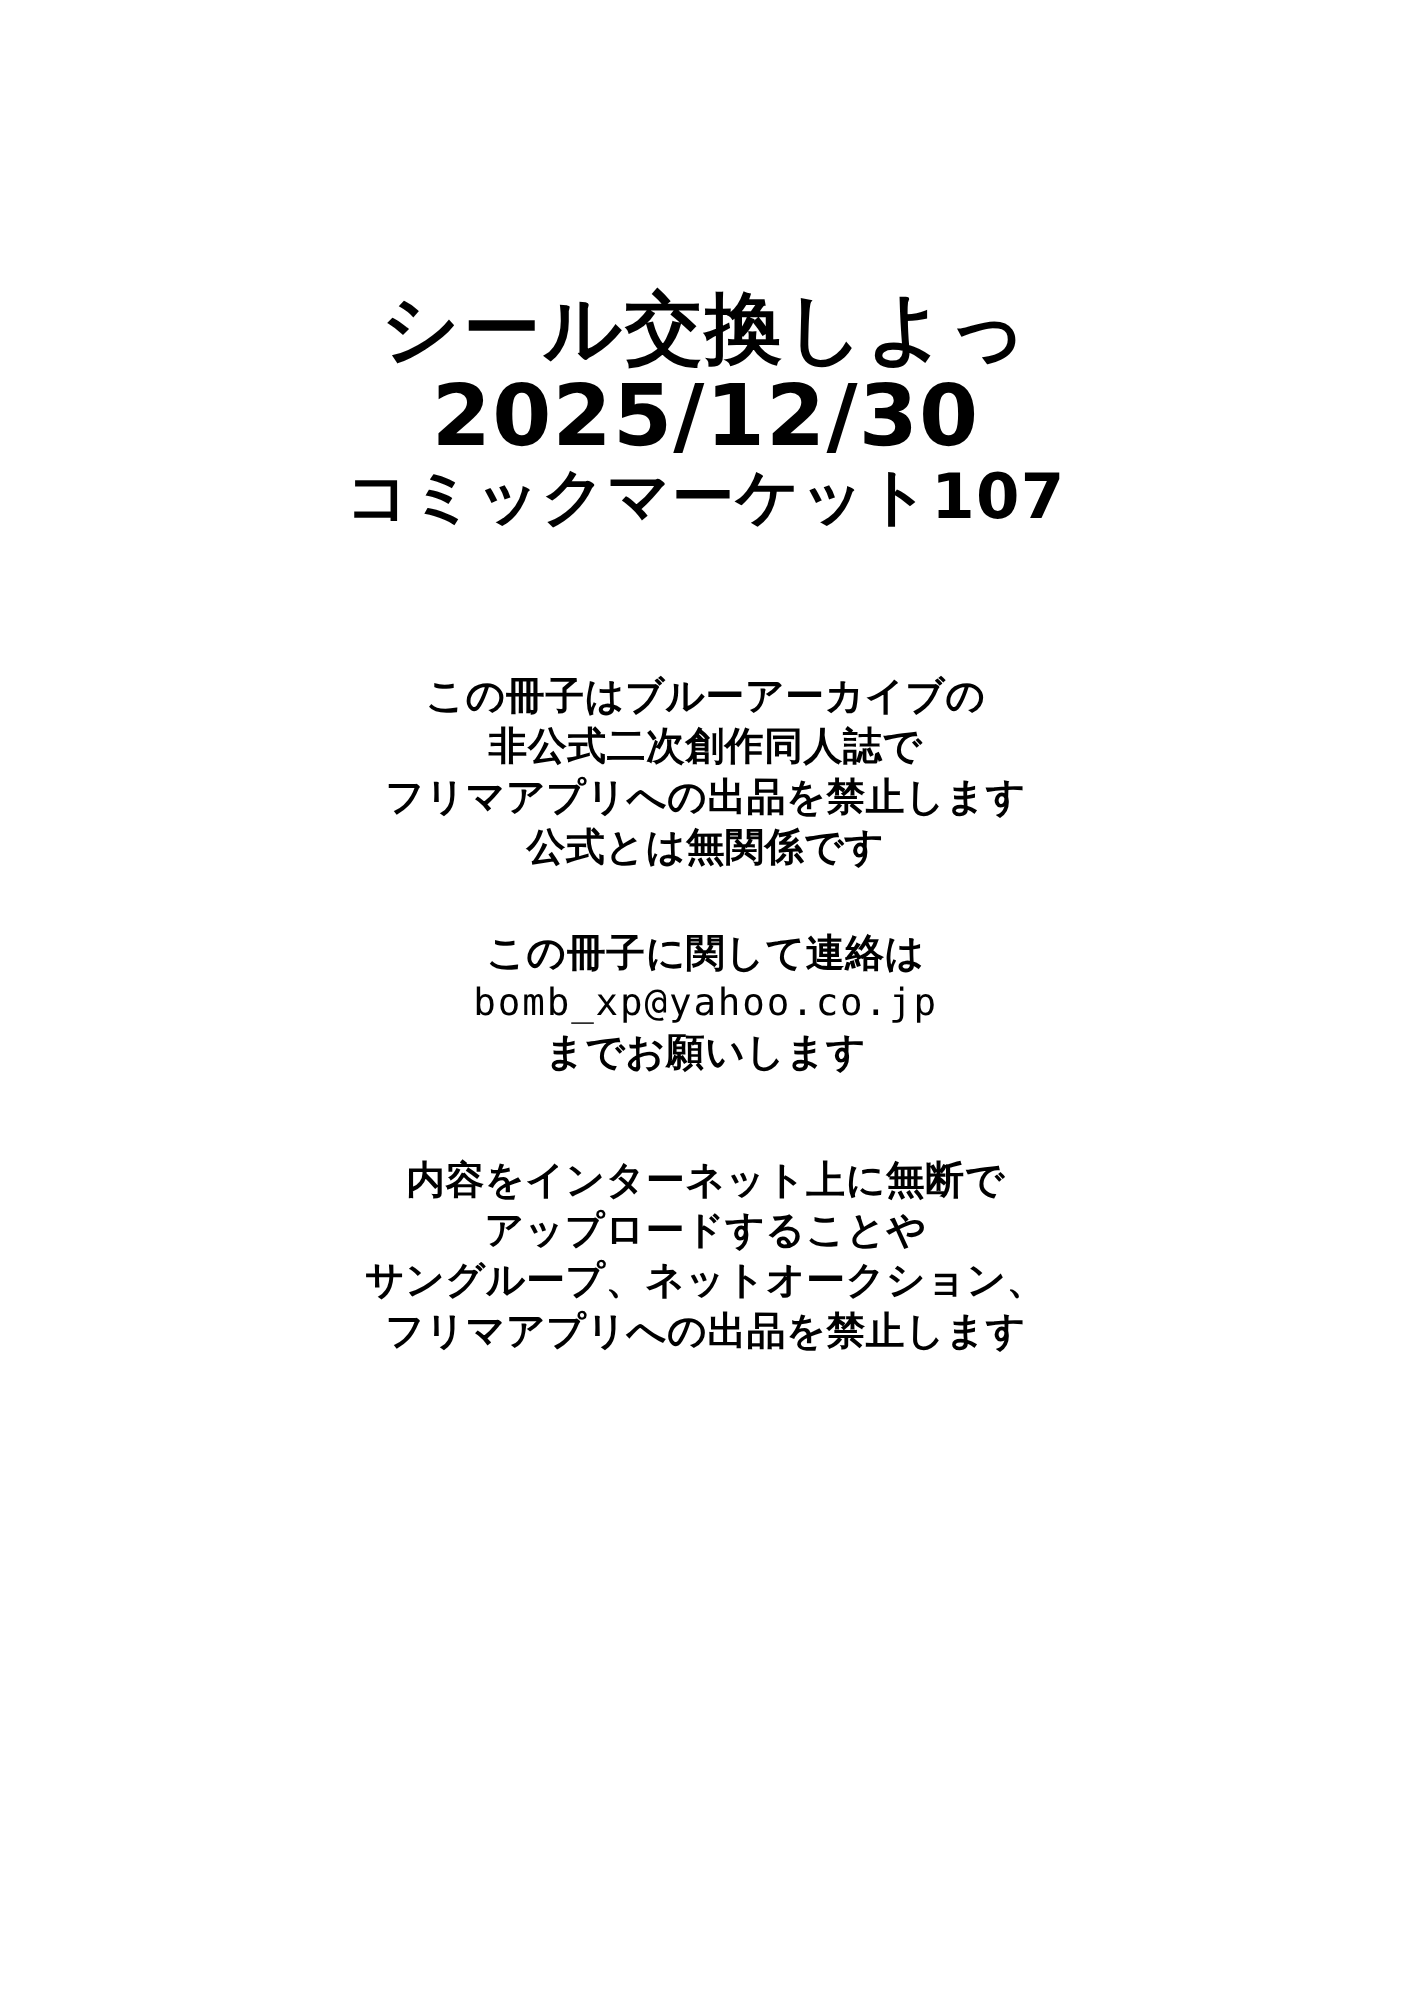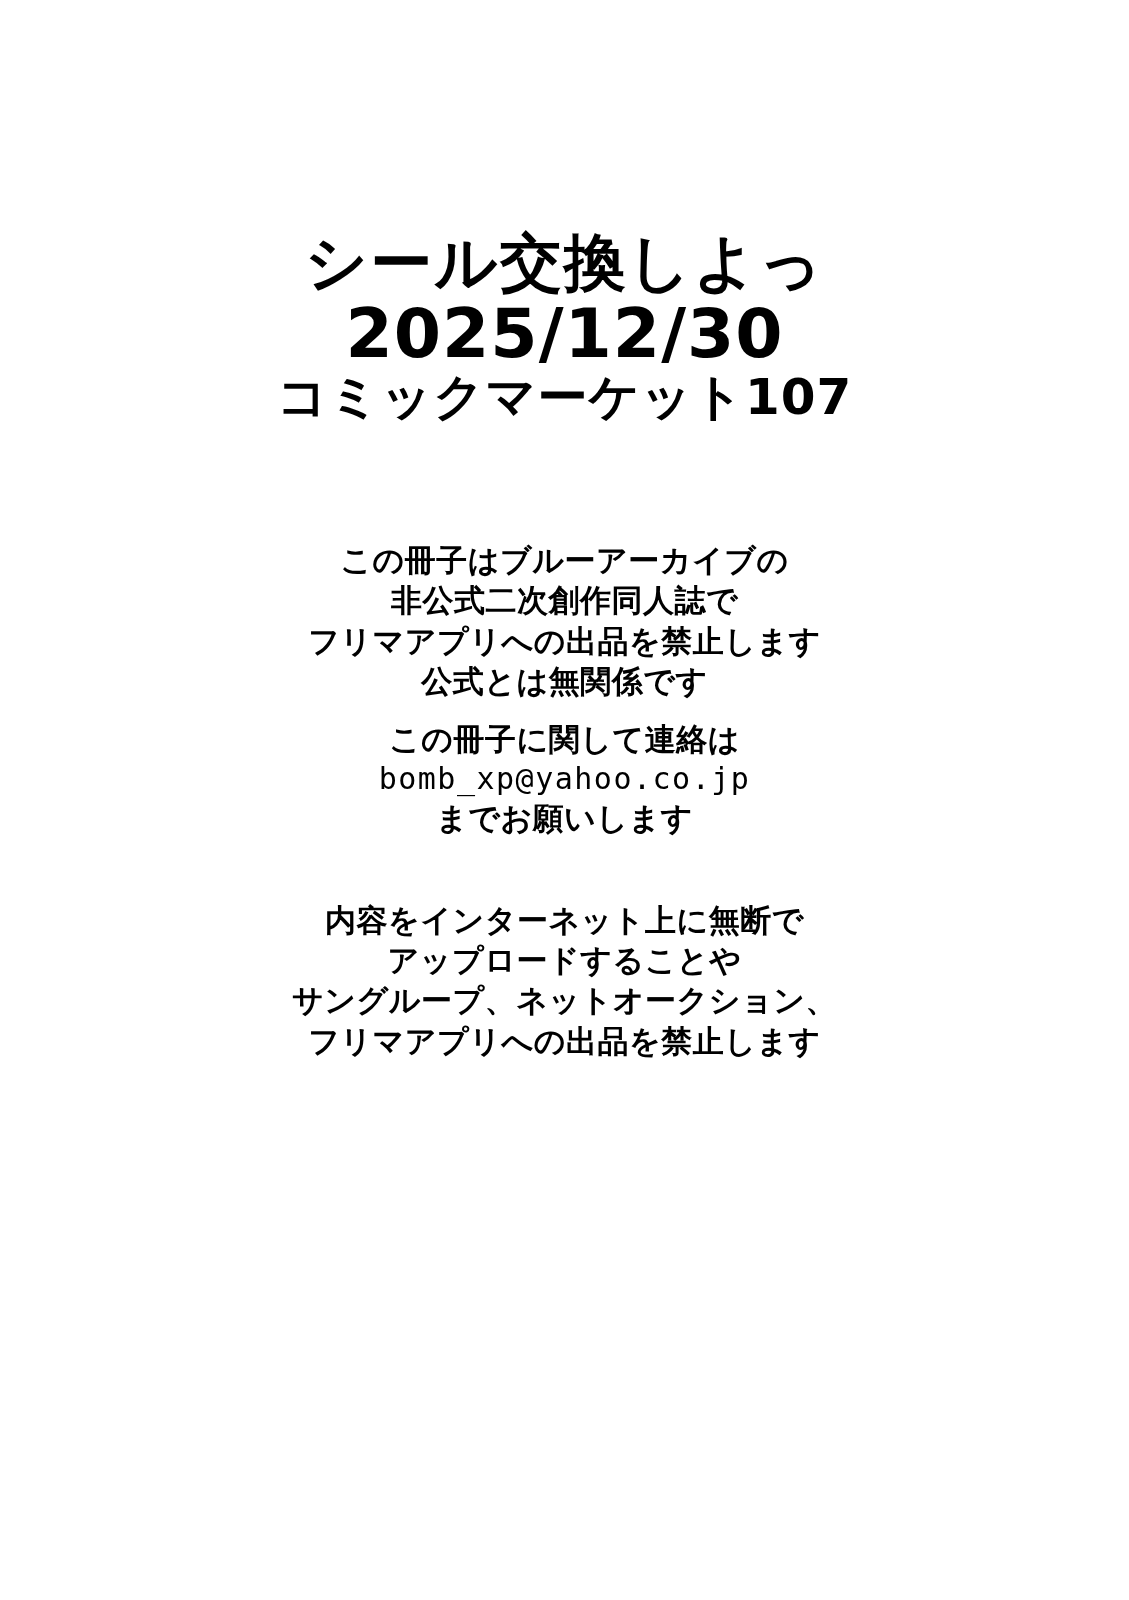--- a/index.html
+++ b/index.html
@@ -60,22 +60,22 @@
     font-weight: 700;
     letter-spacing: 0.5px;
     white-space: nowrap;
   }
 
   
   .notice-block {
     text-align: center;
     line-height: 1.30;
   }
-  .notice-block.disclaimer { margin-top: 118px; }
-  .notice-block.contact { margin-top: 18px; }
+  .notice-block.disclaimer { margin-top: 118px; font-family: Liberation Mono, monospace; }
+  .notice-block.contact { margin-top: 42px; }
   .notice-block.prohibition { margin-top: 64px; font-family: Liberation Mono, monospace; }
 
   .notice-line {
     font-size: 31px;
     font-weight: 700;
     letter-spacing: 0.5px;
     white-space: nowrap;
   }
   .notice-line.email {
     font-family: "DejaVu Sans Mono", "Liberation Mono", monospace;

